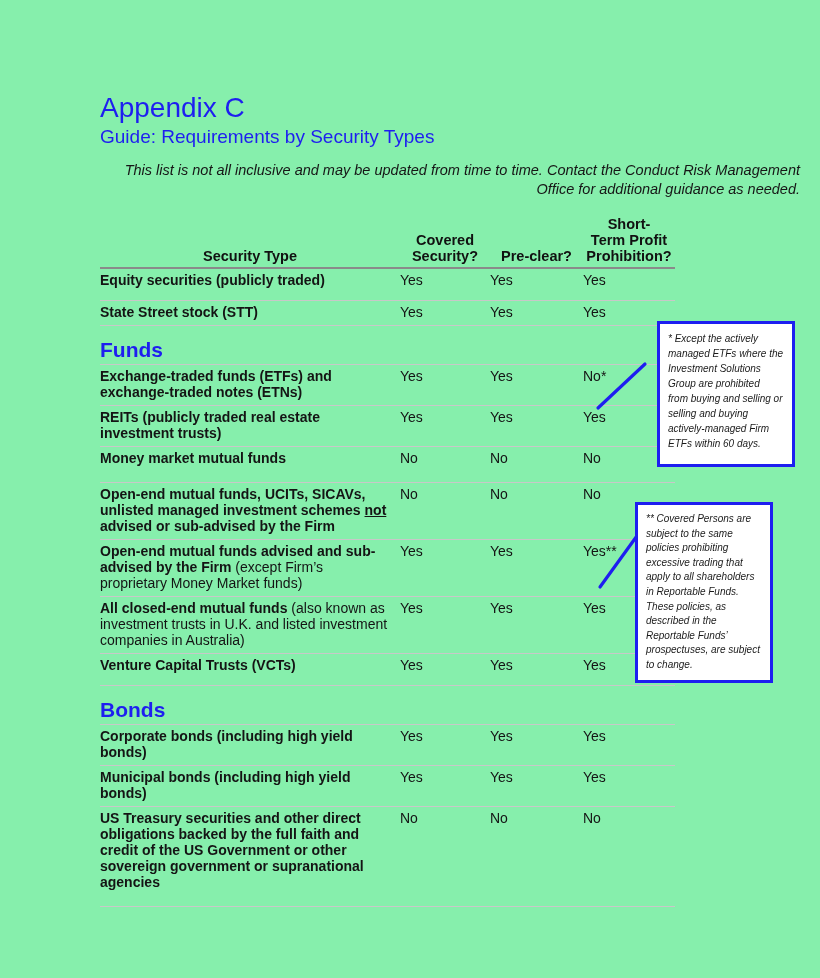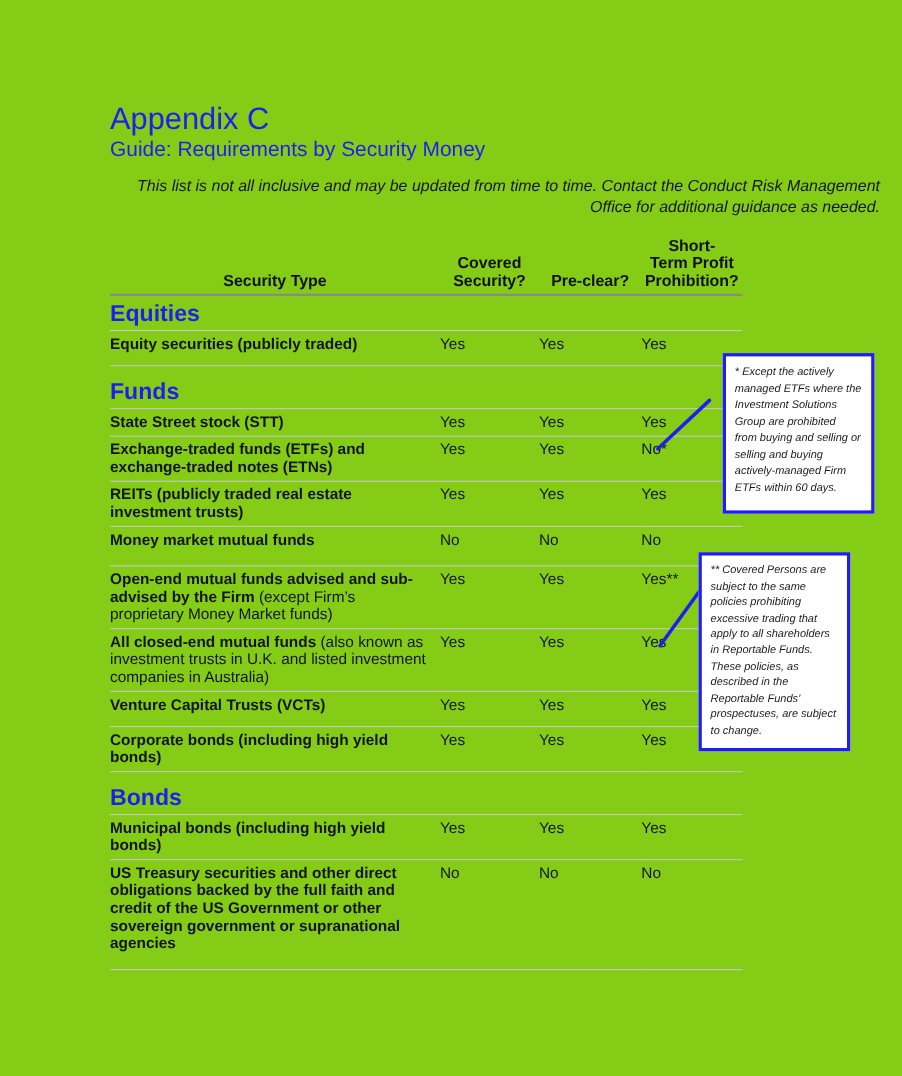--- a/index.html
+++ b/index.html
@@ -6,21 +6,21 @@
     --accent: #1e1ef0;
     --rowline: #c8c8c8;
     --headline: #8a8a8a;
     --text: #141414;
   }
   html, body { margin:0; padding:0; background:#ffffff; }
   body {
     width:820px; height:978px; position:relative;
     font-family:"Liberation Sans", sans-serif; color:var(--text);
   }
-  .page { position:relative; width:820px; height:978px; overflow:hidden; background:#84cc16; }
+  .page { position:relative; width:820px; height:978px; overflow:hidden; background:#86efac; }
   .content { position:absolute; left:100px; top:0; width:700px; }
 
   h1.title {
     margin:92px 0 0 0; font-size:28px; line-height:32px;
     font-weight:400; color:var(--accent);
   }
   h2.subtitle {
     margin:2px 0 0 0; font-size:19px; line-height:22px;
     font-weight:400; color:var(--accent);
   }
@@ -77,99 +77,102 @@
   }
   line.leader { stroke:var(--accent); stroke-width:3.2; stroke-linecap:round; }
 </style>
 </head>
 <body>
 
 <div class="page">
   <div class="content">
 
     <h1 class="title">Appendix C</h1>
-    <h2 class="subtitle">Guide: Requirements by Security Money</h2>
+    <h2 class="subtitle">Guide: Requirements by Security Types</h2>
     <p class="intro">This list is not all inclusive and may be updated from time to time. Contact the Conduct Risk Management
 Office for additional guidance as needed.</p>
 
     <table class="sec-table">
       <thead>
         <tr>
           <th class="col-type">Security Type</th>
           <th class="col-cov">Covered
 Security?</th>
           <th class="col-pre">Pre-clear?</th>
           <th class="col-stp">Short-
 Term Profit
 Prohibition?</th>
         </tr>
       </thead>
       <tbody>
-          <tr>
-            <td colspan="4" class="section first">Equities</td>
-          </tr>
           <tr class="gap-md">
             <td class="cell label-cell"><span class="b">Equity securities (publicly traded)</span></td>
             <td class="cell val">Yes</td>
             <td class="cell val">Yes</td>
             <td class="cell val">Yes</td>
           </tr>
           <tr>
+            <td class="cell label-cell"><span class="b">State Street stock (STT)</span></td>
+            <td class="cell val">Yes</td>
+            <td class="cell val">Yes</td>
+            <td class="cell val">Yes</td>
+          </tr>
+          <tr>
             <td colspan="4" class="section">Funds</td>
-          </tr>
-          <tr>
-            <td class="cell label-cell"><span class="b">State Street stock (STT)</span></td>
-            <td class="cell val">Yes</td>
-            <td class="cell val">Yes</td>
-            <td class="cell val">Yes</td>
           </tr>
           <tr>
             <td class="cell label-cell"><span class="b">Exchange-traded funds (ETFs) and exchange-traded notes (ETNs)</span></td>
             <td class="cell val">Yes</td>
             <td class="cell val">Yes</td>
             <td class="cell val">No*</td>
           </tr>
           <tr>
             <td class="cell label-cell"><span class="b">REITs (publicly traded real estate investment trusts)</span></td>
             <td class="cell val">Yes</td>
             <td class="cell val">Yes</td>
             <td class="cell val">Yes</td>
           </tr>
           <tr class="gap-lg">
             <td class="cell label-cell"><span class="b">Money market mutual funds</span></td>
             <td class="cell val">No</td>
             <td class="cell val">No</td>
             <td class="cell val">No</td>
           </tr>
           <tr>
+            <td class="cell label-cell"><span class="b">Open-end mutual funds, UCITs, SICAVs, unlisted managed investment schemes </span><span class="b u">not</span><span class="b"> advised or sub-advised by the Firm</span></td>
+            <td class="cell val">No</td>
+            <td class="cell val">No</td>
+            <td class="cell val">No</td>
+          </tr>
+          <tr>
             <td class="cell label-cell"><span class="b">Open-end mutual funds advised and sub-advised by the Firm</span><span> (except Firm’s proprietary Money Market funds)</span></td>
             <td class="cell val">Yes</td>
             <td class="cell val">Yes</td>
             <td class="cell val">Yes**</td>
           </tr>
           <tr>
             <td class="cell label-cell"><span class="b">All closed-end mutual funds</span><span> (also known as investment trusts in U.K. and listed investment companies in Australia)</span></td>
             <td class="cell val">Yes</td>
             <td class="cell val">Yes</td>
             <td class="cell val">Yes</td>
           </tr>
           <tr class="gap-md">
             <td class="cell label-cell"><span class="b">Venture Capital Trusts (VCTs)</span></td>
             <td class="cell val">Yes</td>
             <td class="cell val">Yes</td>
             <td class="cell val">Yes</td>
           </tr>
           <tr>
+            <td colspan="4" class="section">Bonds</td>
+          </tr>
+          <tr>
             <td class="cell label-cell"><span class="b">Corporate bonds (including high yield bonds)</span></td>
             <td class="cell val">Yes</td>
             <td class="cell val">Yes</td>
             <td class="cell val">Yes</td>
-          </tr>
-          <tr>
-            <td colspan="4" class="section">Bonds</td>
           </tr>
           <tr>
             <td class="cell label-cell"><span class="b">Municipal bonds (including high yield bonds)</span></td>
             <td class="cell val">Yes</td>
             <td class="cell val">Yes</td>
             <td class="cell val">Yes</td>
           </tr>
           <tr class="gap-lg">
             <td class="cell label-cell"><span class="b">US Treasury securities and other direct obligations backed by the full faith and credit of the US Government or other sovereign government or supranational agencies</span></td>
             <td class="cell val">No</td>

